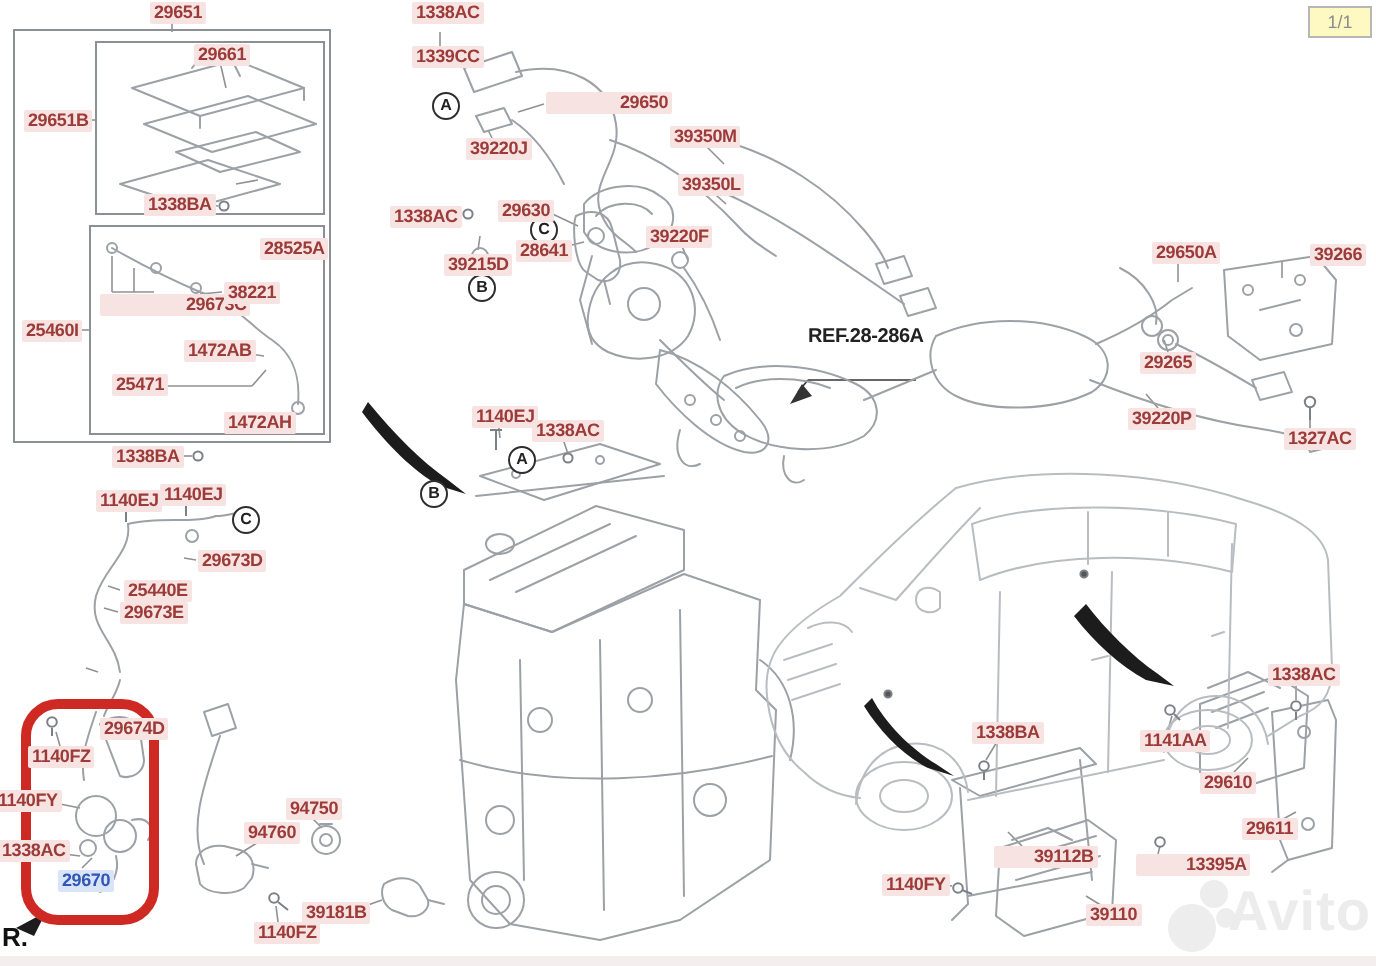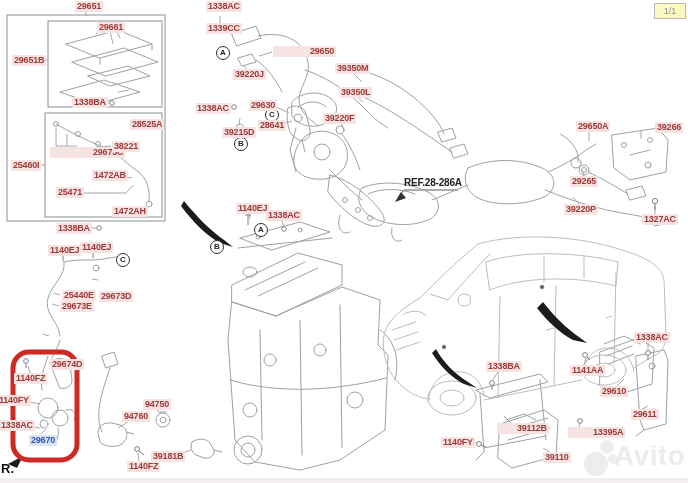--- a/index.html
+++ b/index.html
@@ -18,21 +18,21 @@
   }
   .callout.selected{
     color:var(--selected-text,#3056b8);
     background:var(--selected-bg,#d9e5f7);
   }
   .marker{
     position:absolute;width:12px;height:12px;border:1.2px solid #2e2e2e;border-radius:50%;
     background:#fff;color:#222;font-size:8px;font-weight:bold;line-height:12px;text-align:center;z-index:5;
   }
   .ref-label{
-    position:absolute;left:404px;top:177px;font-size:10px;font-weight:bold;color:#222;
+    position:absolute;left:404px;top:163px;font-size:10px;font-weight:bold;color:#222;
     letter-spacing:-0.2px;z-index:6;background:transparent;text-align:center;
   }
   .page-indicator{
     position:absolute;left:654px;top:3px;width:30px;height:14px;border:1px solid #b7b7b7;
     color:#8d8d8d;font-size:9px;line-height:14px;text-align:center;z-index:7;background:#fef9c3;
   }
   .fr-label{
     position:absolute;left:1px;top:461px;font-size:13px;font-weight:bold;color:#111;z-index:7;
   }
   .watermark{
@@ -328,21 +328,21 @@
       <span class="callout" style="left: 72px; top: 97px;">1338BA</span>
       <span class="callout" style="left: 50px; top: 147px; padding-left: 43px;">29673C</span>
       <span class="callout" style="left: 112px; top: 141px;">38221</span>
       <span class="callout" style="left: 11px; top: 160px;">25460I</span>
       <span class="callout" style="left: 92px; top: 170px;">1472AB</span>
       <span class="callout" style="left: 56px; top: 187px;">25471</span>
       <span class="callout" style="left: 112px; top: 206px;">1472AH</span>
       <span class="callout" style="left: 56px; top: 223px;">1338BA</span>
       <span class="callout" style="left: 48px; top: 245px;">1140EJ</span>
       <span class="callout" style="left: 80px; top: 242px;">1140EJ</span>
-      <span class="callout" style="left: 99px; top: 275px; margin-top: 16px;">29673D</span>
+      <span class="callout" style="left: 99px; top: 275px;">29673D</span>
       <span class="callout" style="left: 62px; top: 290px;">25440E</span>
       <span class="callout" style="left: 60px; top: 301px;">29673E</span>
       <span class="callout" style="left: 50px; top: 331px; margin-top: 28px;">29674D</span>
       <span class="callout" style="left: 14px; top: 373px;">1140FZ</span>
       <span class="callout" style="left: -3px; top: 395px;">1140FY</span>
       <span class="callout" style="left: -1px; top: 420px;">1338AC</span>
       <span class="callout selected" style="left: 29px; top: 435px;">29670</span>
       <span class="callout" style="left: 122px; top: 411px;">94760</span>
       <span class="callout" style="left: 143px; top: 399px;">94750</span>
       <span class="callout" style="left: 151px; top: 451px;">39181B</span>
@@ -361,21 +361,21 @@
       <span class="callout" style="left: 236px; top: 203px;">1140EJ</span>
       <span class="callout" style="left: 266px; top: 210px;">1338AC</span>
       <span class="callout" style="left: 576px; top: 121px;">29650A</span>
       <span class="callout" style="left: 627px; top: 122px; margin-left: 28px;">39266</span>
       <span class="callout" style="left: 570px; top: 176px;">29265</span>
       <span class="callout" style="left: 564px; top: 204px;">39220P</span>
       <span class="callout" style="left: 642px; top: 214px;">1327AC</span>
       <span class="callout" style="left: 486px; top: 361px;">1338BA</span>
       <span class="callout" style="left: 570px; top: 365px;">1141AA</span>
       <span class="callout" style="left: 600px; top: 386px;">29610</span>
-      <span class="callout" style="left: 621px; top: 409px; margin-left: 10px;">29611</span>
+      <span class="callout" style="left: 621px; top: 409px;">29611</span>
       <span class="callout" style="left: 634px; top: 332px;">1338AC</span>
       <span class="callout" style="left: 497px; top: 423px; padding-left: 20px;">39112B</span>
       <span class="callout" style="left: 568px; top: 427px; padding-left: 25px;">13395A</span>
       <span class="callout" style="left: 543px; top: 452px;">39110</span>
       <span class="callout" style="left: 441px; top: 437px;">1140FY</span>
     </div>
   <div id="marker-layer">
       <span class="marker" style="left: 216px; top: 46px;">A</span>
       <span class="marker" style="left: 265px; top: 108px;">C</span>
       <span class="marker" style="left: 234px; top: 137px;">B</span>

